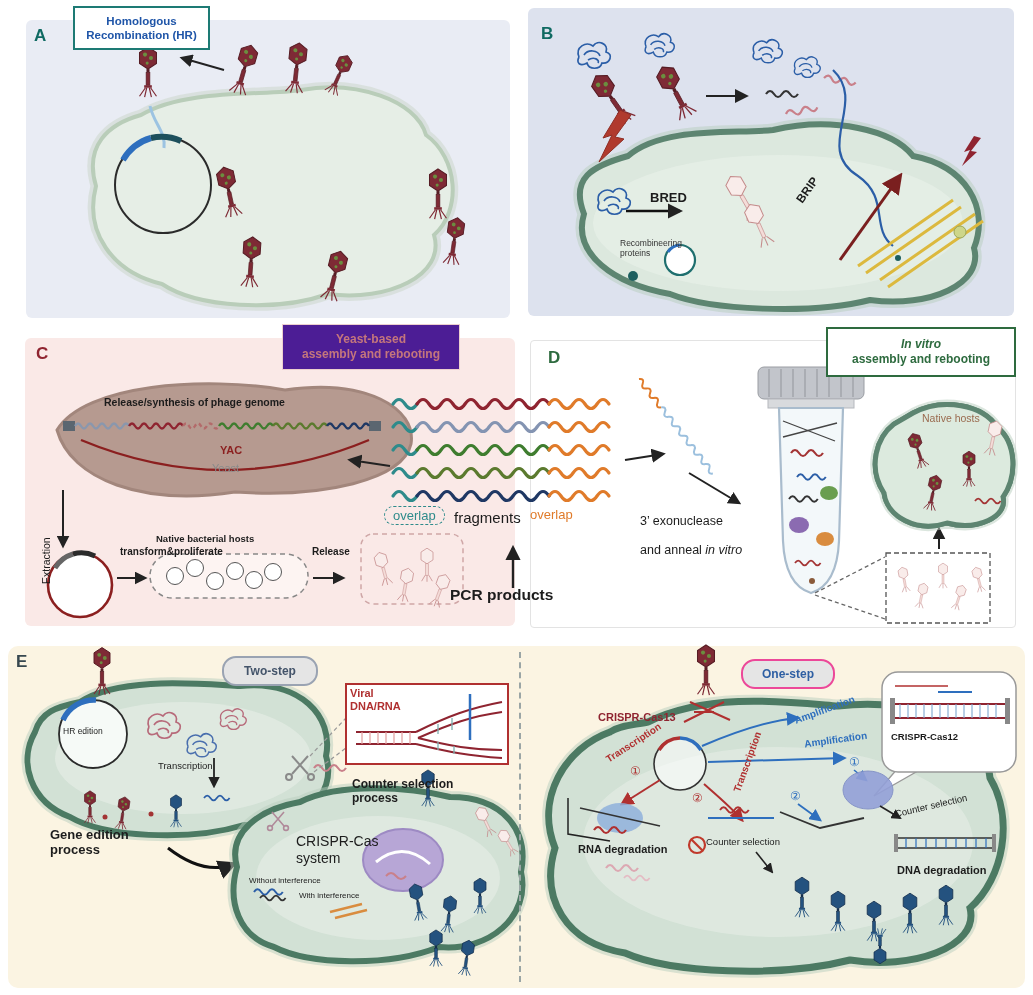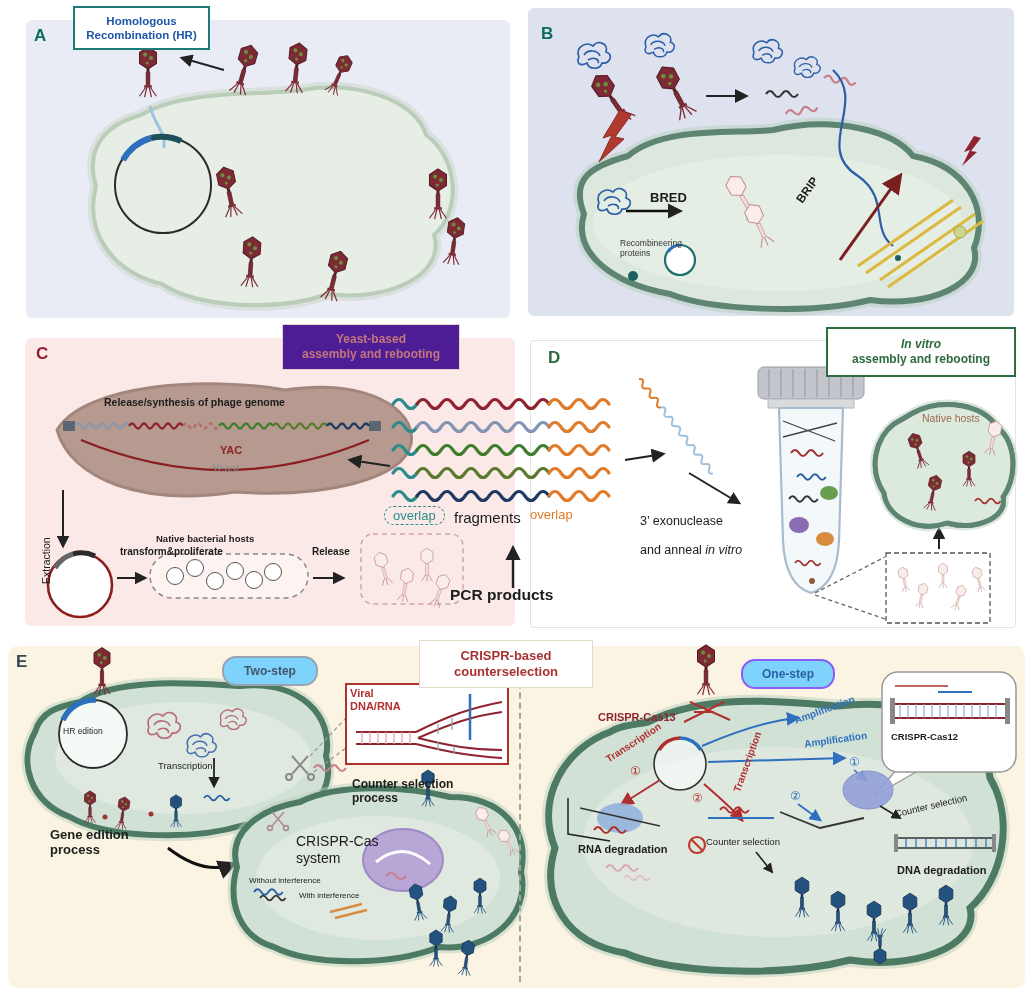--- a/index.html
+++ b/index.html
@@ -3,21 +3,21 @@
 <meta charset="utf-8">
 <style>
   html,body{margin:0;padding:0;background:#fff;}
   .canvas{position:relative;width:1033px;height:995px;background:#fff;overflow:hidden;
           font-family:"Liberation Sans",sans-serif;}
   .panel{position:absolute;}
   .panel svg{position:absolute;left:0;top:0;overflow:visible;}
   .lbl{position:absolute;color:#1c1c1c;line-height:1.18;white-space:pre-line;}
   .box{position:absolute;background:#fff;display:flex;align-items:center;justify-content:center;
        text-align:center;font-weight:bold;white-space:pre-line;line-height:1.25;}
-  .pill{position:absolute;background:#7dd3fc;display:flex;align-items:center;justify-content:center;
+  .pill{position:absolute;background:#e5e5e5;display:flex;align-items:center;justify-content:center;
         font-weight:bold;border-radius:14px;}
   .letter{position:absolute;font-weight:bold;font-size:17px;}
   .divider{position:absolute;left:519px;top:652px;height:330px;border-left:2px dashed #9aa5a5;}
 </style>
 </head>
 <body>
 
 <div class="canvas">
 
 <svg width="0" height="0" style="position:absolute" aria-hidden="true">
@@ -385,25 +385,23 @@
 <div class="letter" style="left:16px;top:652px;color:#37474f;">E</div>
 
 <div class="box" style="left:73px;top:6px;width:133px;height:40px;border:2px solid #1d7a74;color:#1f55a8;font-size:11.5px;">Homologous
 Recombination (HR)</div>
 <div class="box" style="left:282px;top:324px;width:176px;height:44px;background:#4c1d95;border:1px solid #eccfce;color:#c4767c;font-size:12px;">Yeast-based
 assembly and rebooting</div>
 <div class="box" style="left:826px;top:327px;width:186px;height:46px;border:2px solid #2e6b3f;color:#2e6b3f;font-size:12px;flex-direction:column;">
   <i>In vitro</i>
   <span>assembly and rebooting</span>
 </div>
-<div class="box" style="left:419px;top:640px;width:172px;height:46px;border:1px solid #e3d9c8;color:#a83232;font-size:13px;">CRISPR-based
-counterselection</div>
 
 <div class="pill" style="left:222px;top:656px;width:92px;height:26px;border:2px solid #9aa3b2;color:#44546a;font-size:12px;">Two-step</div>
-<div class="pill" style="left:741px;top:659px;width:90px;height:26px;border:2px solid #8b5cf6;color:#2e5fa3;font-size:12px;">One-step</div>
+<div class="pill" style="left:741px;top:659px;width:90px;height:26px;border:2px solid #ec4899;color:#2e5fa3;font-size:12px;">One-step</div>
 
 <div class="lbl" style="left:650px;top:190px;font-weight:bold;font-size:13px;">BRED</div>
 <div class="lbl" style="left:793px;top:183px;font-weight:bold;font-size:12px;transform:rotate(-55deg);">BRIP</div>
 <div class="lbl" style="left:620px;top:238px;font-size:8.5px;color:#333;">Recombineering
 proteins</div>
 
 <div class="lbl" style="left:104px;top:396px;font-weight:bold;font-size:10.5px;">Release/synthesis of phage genome</div>
 <div class="lbl" style="left:220px;top:444px;font-weight:bold;font-size:11px;color:#8b1f1f;">YAC</div>
 <div class="lbl" style="left:212px;top:462px;font-size:11px;color:#8a8a8a;">Yeast</div>
 <div class="lbl" style="left:40px;top:584px;font-size:10.5px;transform:rotate(-90deg);transform-origin:left top;">Extraction</div>

